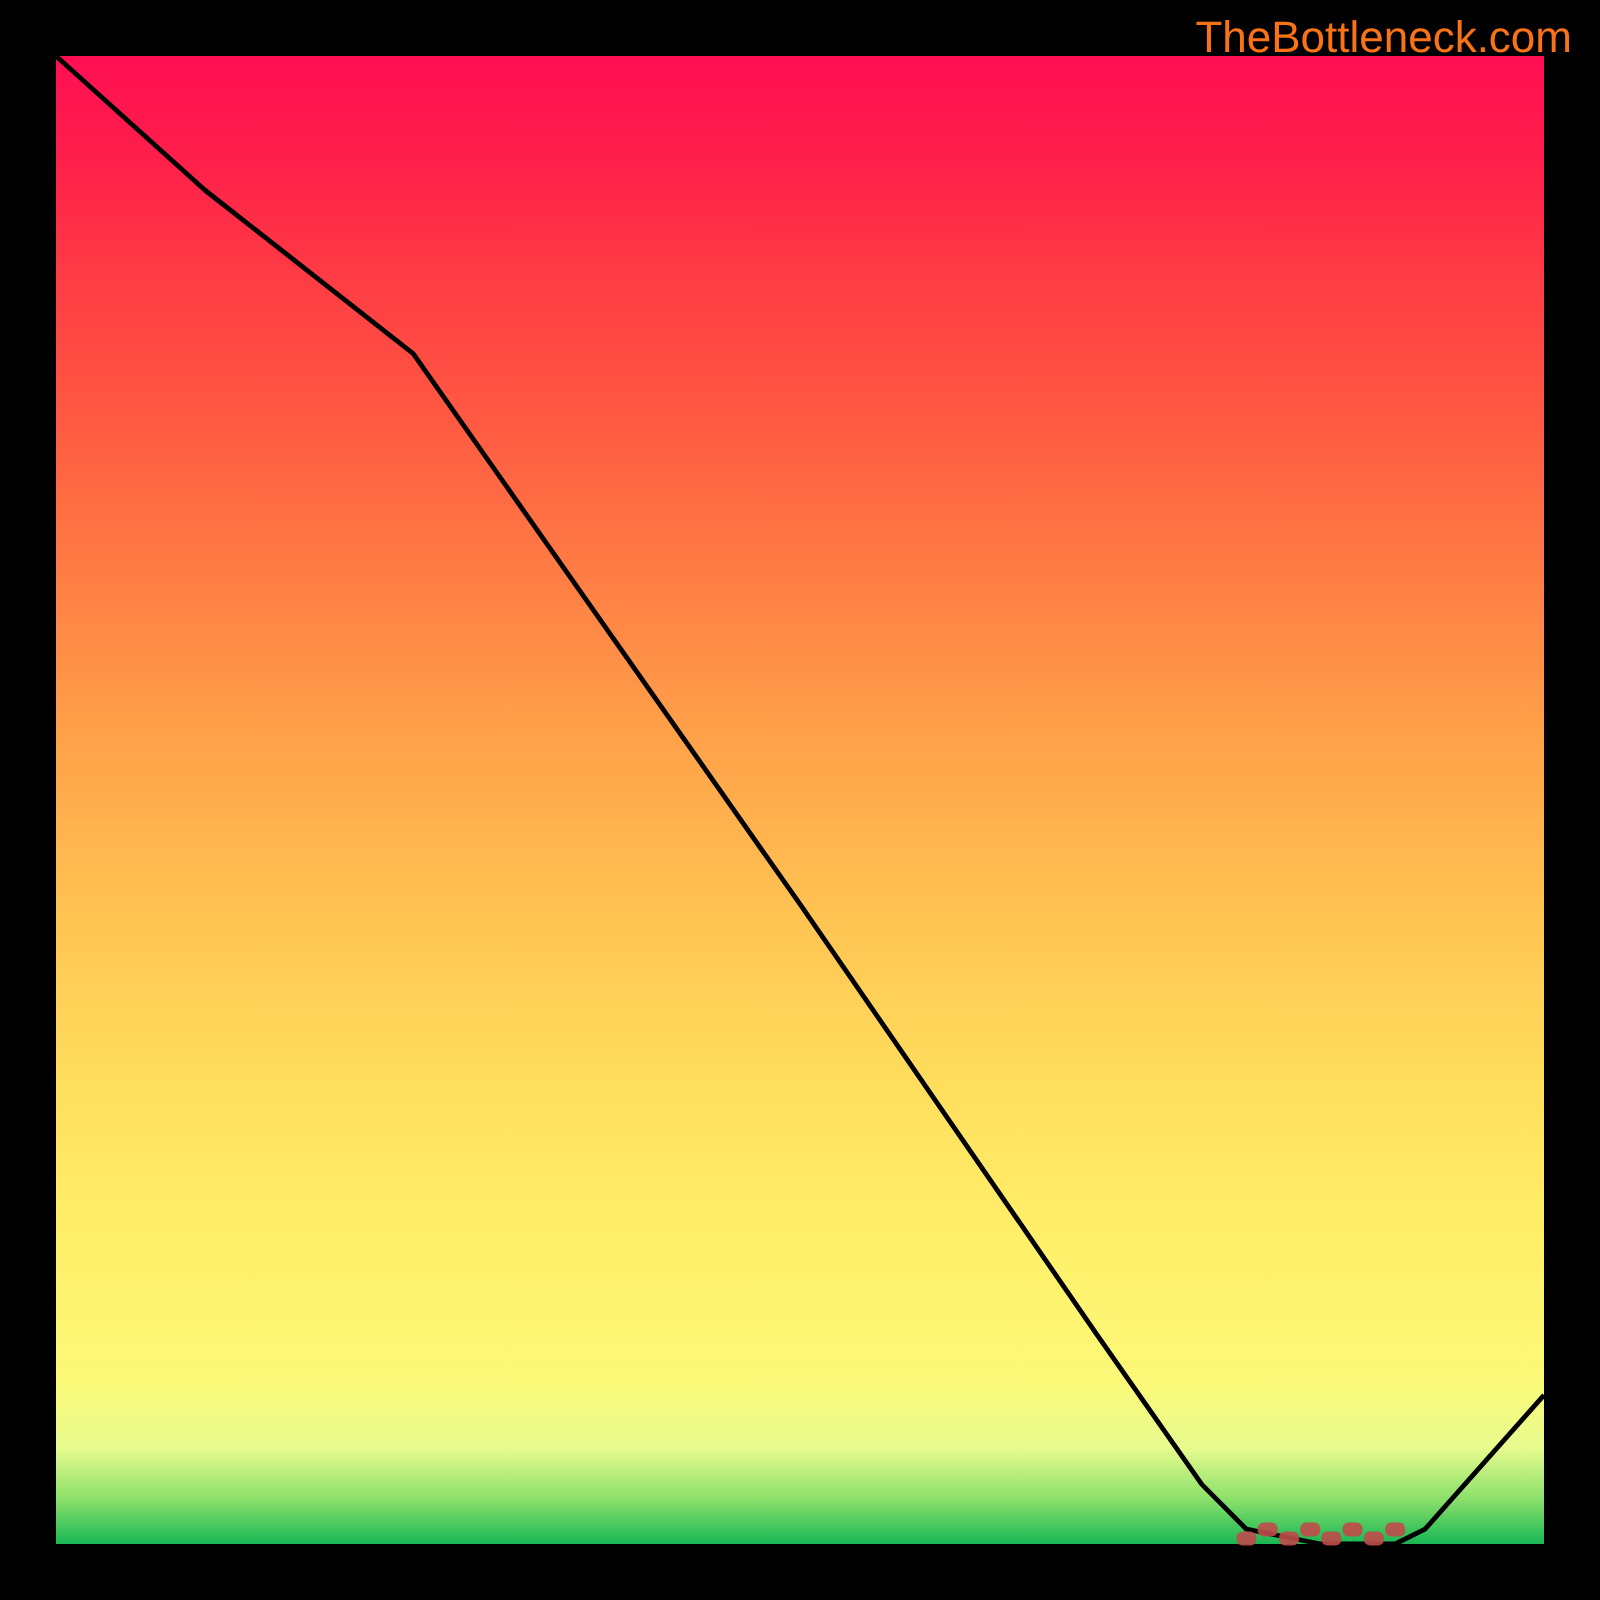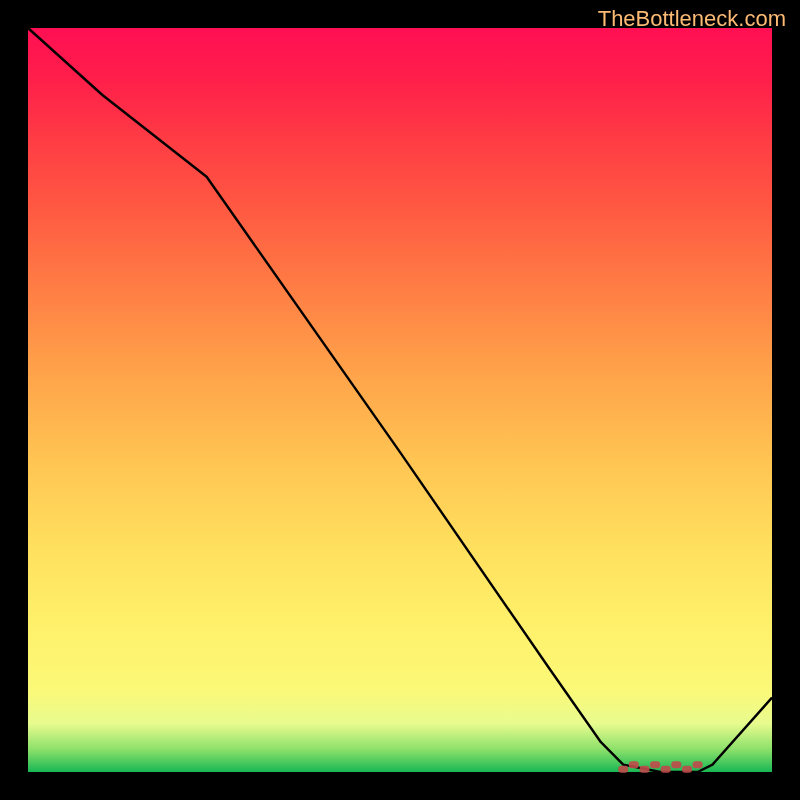--- a/index.html
+++ b/index.html
@@ -14,21 +14,21 @@
   .frame {
     position: relative;
     width: 800px;
     height: 800px;
     background: #000;
   }
   .watermark {
     position: absolute;
     top: 6px;
     right: 14px;
-    color: #fdba74;
+    color: #f97316;
     font-size: 22px;
     font-weight: 500;
     z-index: 5;
     user-select: none;
   }
   .plot-area {
     position: absolute;
     left: 28px;
     top: 28px;
     width: 744px;

